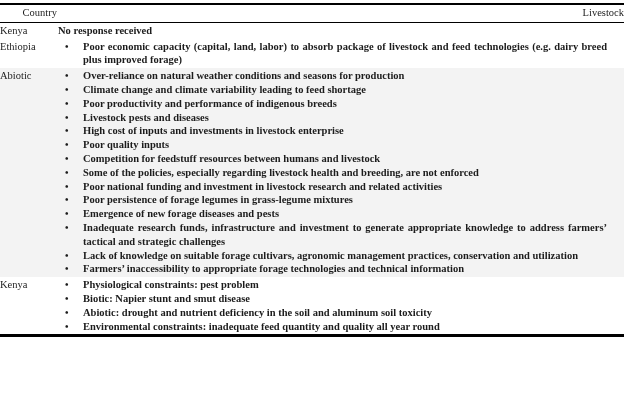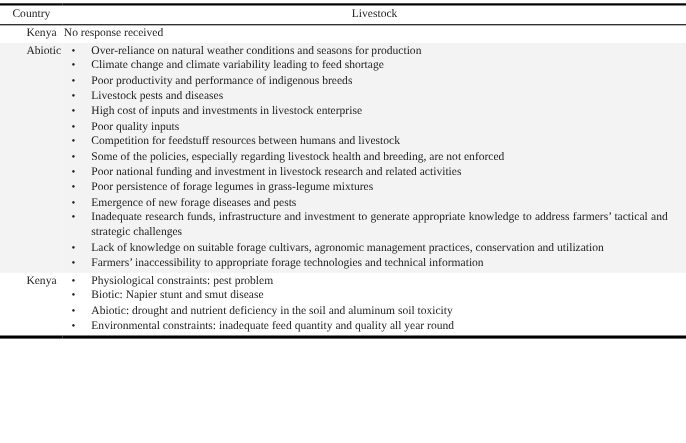--- a/index.html
+++ b/index.html
@@ -18,34 +18,35 @@
     width: 624px;
     border-collapse: collapse;
     border-top: 2.5px solid #000;
     border-bottom: 3px solid #000;
     margin-top: 3px;
     table-layout: fixed;
   }
   .paper-table thead th {
     border-bottom: 1px solid #000;
     font-weight: normal;
-    text-align: center;
+    text-align: right;
     padding: 1px 0 2px 0;
     vertical-align: top;
     margin-top: 25px;
   }
   th.col-country, td.col-country {
     width: 57px;
-    padding-left: 24px;
+    padding-left: 0;
   }
   td.col-country {
     vertical-align: top;
   }
   td.col-constraints, th.col-constraints {
     padding-right: 17px;
+    font-weight: bold;
   }
   td {
     padding-top: 1px;
     padding-bottom: 1px;
     vertical-align: top;
   }
   tr.shaded {
     background: #f3f3f3;
   }
   .plain-text {
@@ -76,20 +77,28 @@
     <tr>
       <th class="col-country">Country</th>
       <th class="col-constraints">Livestock</th>
     </tr>
   </thead>
   <tbody id="table-body">
       <tr>
         <td class="col-country">Kenya</td>
         <td class="col-constraints"><span class="plain-text">No response received</span></td>
       </tr>
+      <tr>
+        <td class="col-country">Ethiopia</td>
+        <td class="col-constraints">
+          <ul class="bullets">
+            <li><span class="bullet">•</span>Poor economic capacity (capital, land, labor) to absorb package of livestock and feed technologies (e.g. dairy breed plus improved forage)</li>
+          </ul>
+        </td>
+      </tr>
       <tr class="shaded">
         <td class="col-country">Abiotic</td>
         <td class="col-constraints">
           <ul class="bullets">
             <li><span class="bullet">•</span>Over-reliance on natural weather conditions and seasons for production</li>
             <li><span class="bullet">•</span>Climate change and climate variability leading to feed shortage</li>
             <li><span class="bullet">•</span>Poor productivity and performance of indigenous breeds</li>
             <li><span class="bullet">•</span>Livestock pests and diseases</li>
             <li><span class="bullet">•</span>High cost of inputs and investments in livestock enterprise</li>
             <li><span class="bullet">•</span>Poor quality inputs</li>

